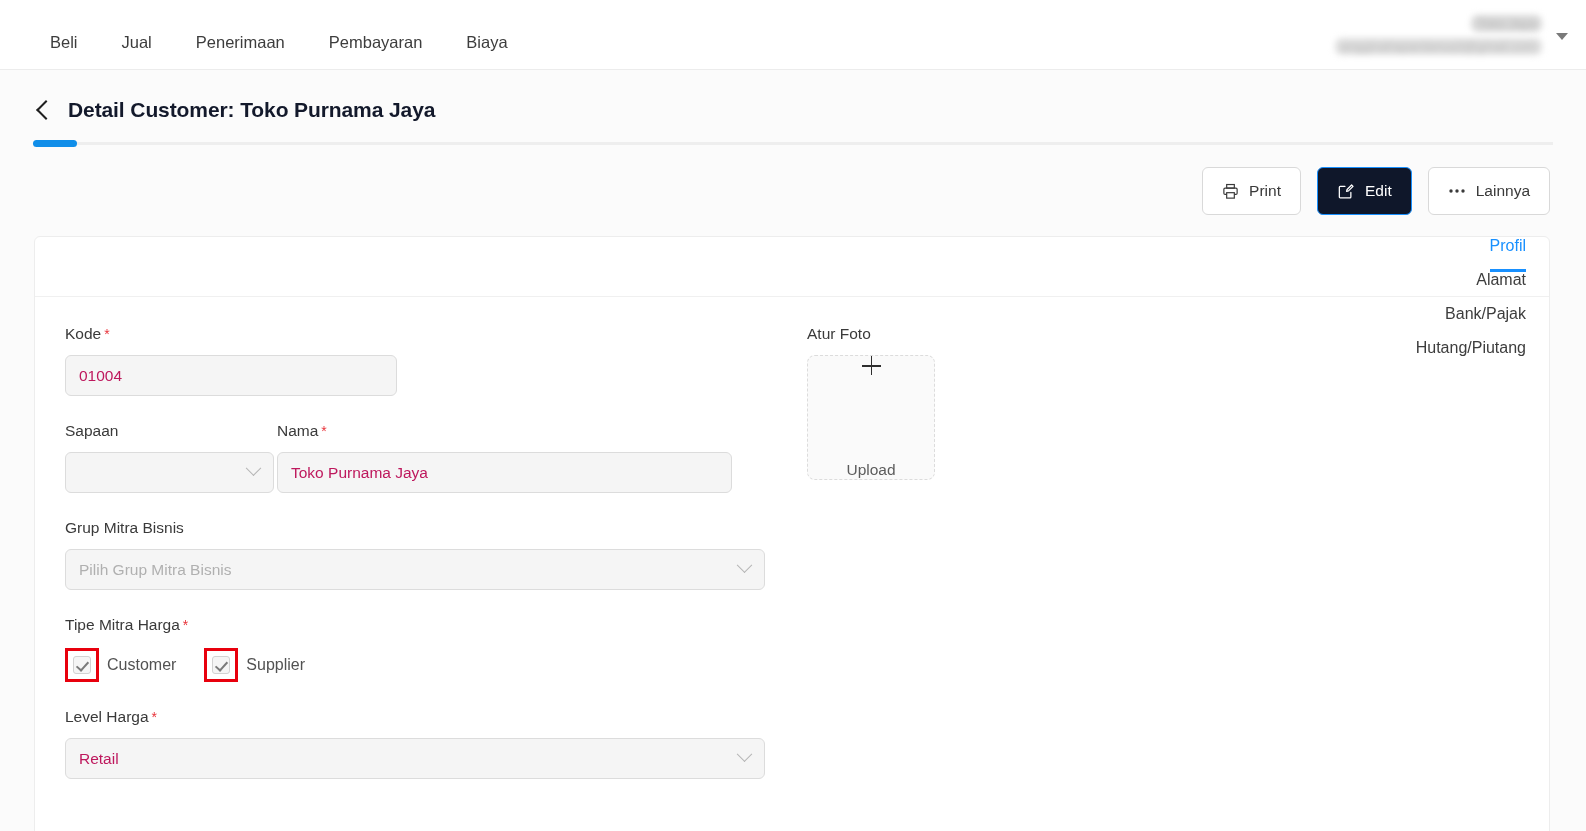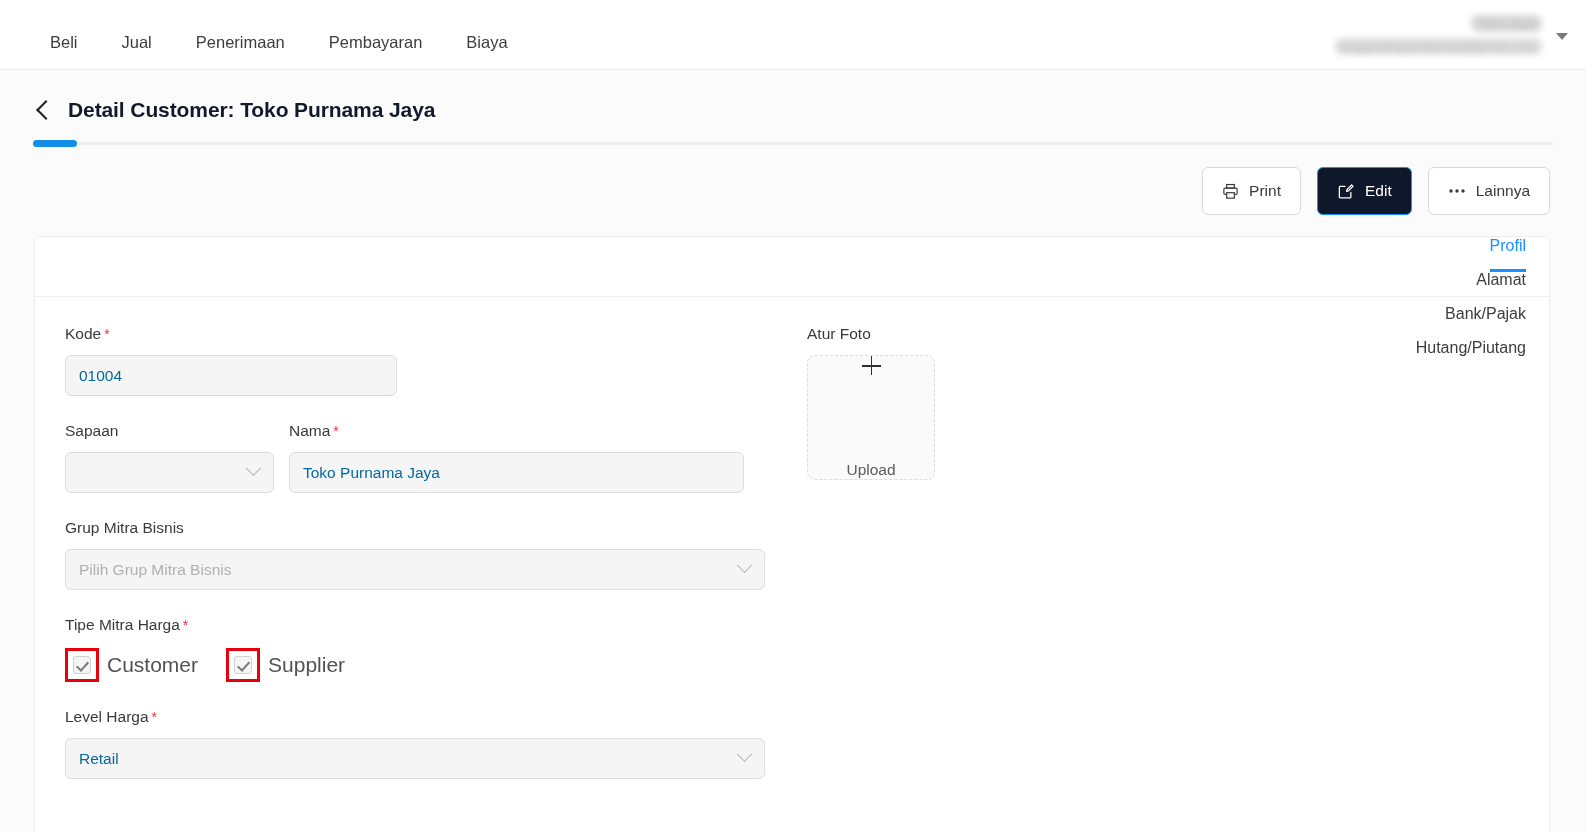--- a/index.html
+++ b/index.html
@@ -205,35 +205,35 @@
 
   .ctl {
     height: 41px;
     background: #f5f5f5;
     border: 1px solid #dcdcdc;
     border-radius: 6px;
     display: flex;
     align-items: center;
     padding: 0 13px;
     font-size: 15.5px;
-    color: #0369a1;
+    color: #be185d;
     position: relative;
   }
   .ctl.placeholder { color: #b0b0b0; }
   .ctl .chev {
     position: absolute;
     right: 14px;
     width: 11px; height: 11px;
     border-right: 1.6px solid #b5b5b5;
     border-bottom: 1.6px solid #b5b5b5;
     transform: rotate(45deg) translate(-3px,-3px);
   }
 
   .row-kode { width: 332px; }
-  .row-2 { display: flex; gap: 15px; margin-top: 26px; }
+  .row-2 { display: flex; gap: 3px; margin-top: 26px; }
   .w-sapaan { width: 209px; }
   .w-nama { width: 455px; }
   .row-full { width: 700px; margin-top: 26px; }
 
   
   .cbgroup { margin-top: 26px; }
   .cbrow { display: flex; align-items: center; gap: 0; margin-top: 14px; }
   .cbwrap {
     position: relative;
     display: inline-flex;
@@ -252,21 +252,21 @@
   .cbox::after {
     content: "";
     position: absolute;
     left: 5px; top: 2px;
     width: 5px; height: 10px;
     border-right: 2px solid #7a7a7a;
     border-bottom: 2px solid #7a7a7a;
     transform: rotate(42deg);
   }
   .cblabel {
-    font-size: 21px;
+    font-size: 16px;
     color: #525252;
     margin-left: 8px;
     margin-right: 28px;
     cursor: default;
   }
 
   
   .upload-box {
     margin-top: 12px;
     width: 128px; height: 125px;

